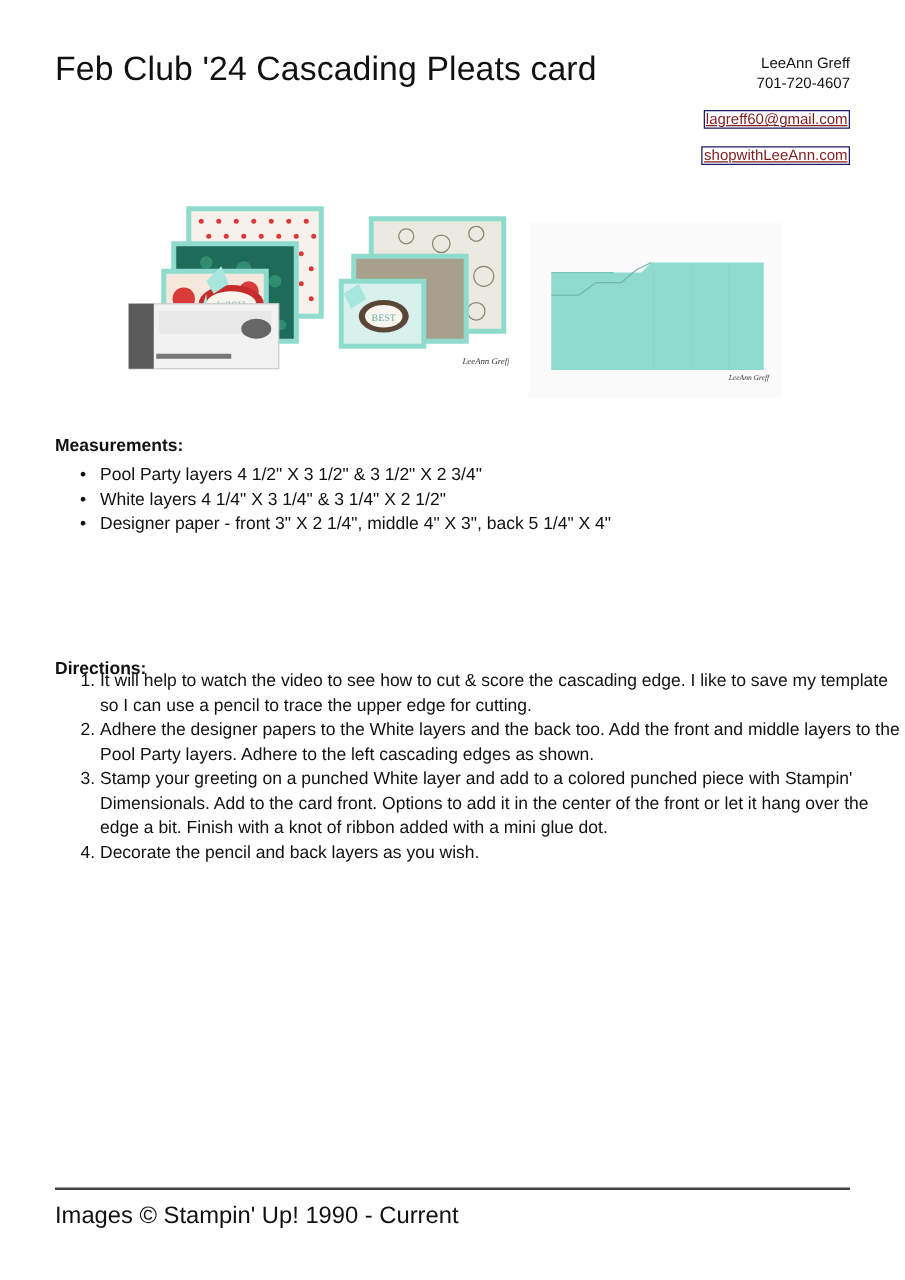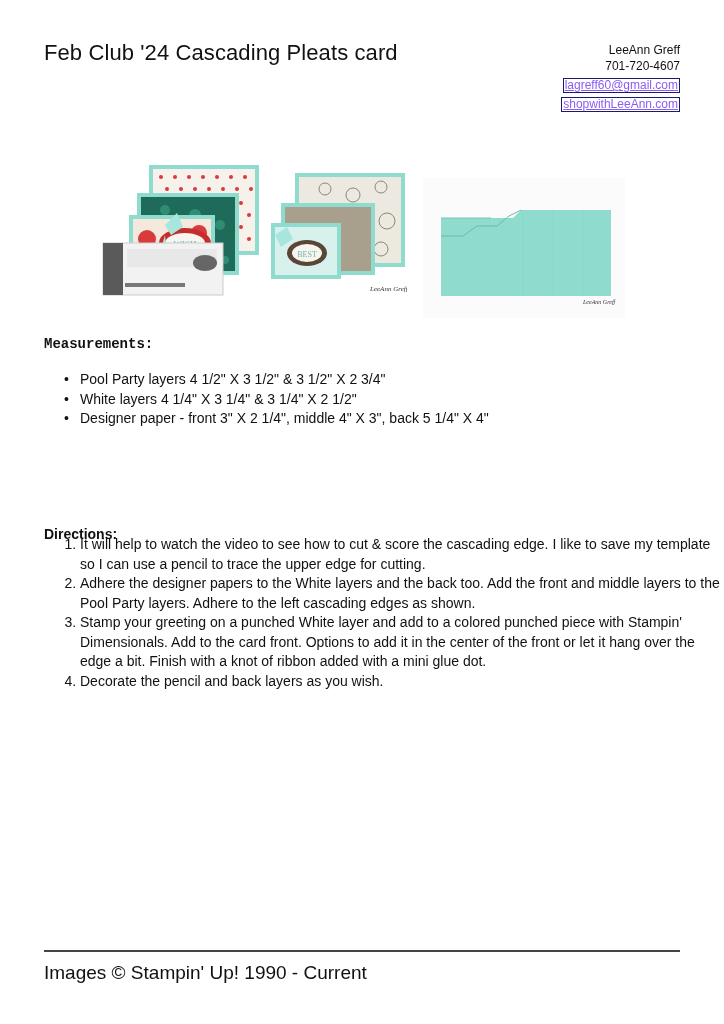--- a/index.html
+++ b/index.html
@@ -1,21 +1,21 @@
 <!DOCTYPE html>
 <html><head>
 <meta charset="utf-8">
 <style>
   html, body { margin: 0; padding: 0; background: #ffffff; }
   body { width: 724px; height: 1024px; position: relative; overflow: hidden;
          font-family: "Liberation Sans", sans-serif; color: #111; }
-  .title { position: absolute; left: 44px; top: 40px; font-size: 22px; font-weight: normal; margin: 0; letter-spacing: 0.1px; }
+  .title { position: absolute; left: 44px; top: 40px; font-size: 27px; font-weight: normal; margin: 0; letter-spacing: 0.1px; }
   .contact { position: absolute; right: 44px; top: 42px; text-align: right; font-size: 12px; line-height: 16px; }
   .contact .line { display: block; }
-  .contact a { color: #8b5cf6; text-decoration: underline; border: 1px solid #1a1a6c; padding: 0 1px; display: inline-block; line-height: 13px; margin-top: 4px; }
+  .contact a { color: #7f1d1d; text-decoration: underline; border: 1px solid #1a1a6c; padding: 0 1px; display: inline-block; line-height: 13px; margin-top: 14px; }
   .photo1 { position: absolute; left: 95px; top: 155px; width: 312px; height: 150px; }
   .photo2 { position: absolute; left: 423px; top: 178px; width: 202px; height: 140px; background: #fbfbfb; }
   .section-h { position: absolute; left: 44px; font-size: 14px; font-weight: bold; margin: 0; }
   ul.meas { position: absolute; left: 44px; top: 370px; width: 640px; margin: 0; padding: 0 0 0 36px; list-style: none; font-size: 14px; line-height: 19.5px; }
   ul.meas li { position: relative; }
   ul.meas li::before { content: "•"; position: absolute; left: -16px; }
   ol.dir { position: absolute; left: 44px; top: 535px; width: 640px; margin: 0; padding: 0 0 0 36px; font-size: 14px; line-height: 19.5px; }
   ol.dir li { padding-left: 0; }
   .rule { position: absolute; left: 44px; top: 950px; width: 636px; height: 2px; background: #444; }
   .footer { position: absolute; left: 44px; top: 962px; font-size: 19px; }
@@ -113,21 +113,21 @@
   <rect width="202" height="140" fill="#fbfbfb"></rect>
   <path d="M18 40 L90 40 L98 32 L188 32 L188 118 L18 118 Z" fill="#8fdccf"></path>
   <path d="M18 40 L68 40" stroke="#76c4b7" stroke-width="1"></path>
   <path d="M18 58 L40 58 L54 48 L74 48 L86 38 L98 32" fill="none" stroke="#6fb8ab" stroke-width="1"></path>
   <line x1="100" y1="32" x2="100" y2="118" stroke="#86d2c5" stroke-width="0.5"></line>
   <line x1="130" y1="32" x2="130" y2="118" stroke="#86d2c5" stroke-width="0.5"></line>
   <line x1="160" y1="32" x2="160" y2="118" stroke="#86d2c5" stroke-width="0.5"></line>
   <text x="160" y="126" font-size="6" fill="#333" font-style="italic" font-family="Liberation Serif, serif">LeeAnn Greff</text>
 </svg>
 
-<h2 class="section-h" style="top:336px;font-family:Liberation Mono, monospace;">Measurements:</h2>
+<h2 class="section-h" style="top:348px;">Measurements:</h2>
 <ul class="meas">
   <li>Pool Party layers 4 1/2" X 3 1/2" &amp; 3 1/2" X 2 3/4"</li>
   <li>White layers 4 1/4" X 3 1/4" &amp; 3 1/4" X 2 1/2"</li>
   <li>Designer paper - front 3" X 2 1/4", middle 4" X 3", back 5 1/4" X 4"</li>
 </ul>
 
 <h2 class="section-h" style="top:526px;text-align:center;">Directions:</h2>
 <ol class="dir">
   <li>It will help to watch the video to see how to cut &amp; score the cascading edge. I like to save my template so I can use a pencil to trace the upper edge for cutting.</li>
   <li>Adhere the designer papers to the White layers and the back too. Add the front and middle layers to the Pool Party layers. Adhere to the left cascading edges as shown.</li>

